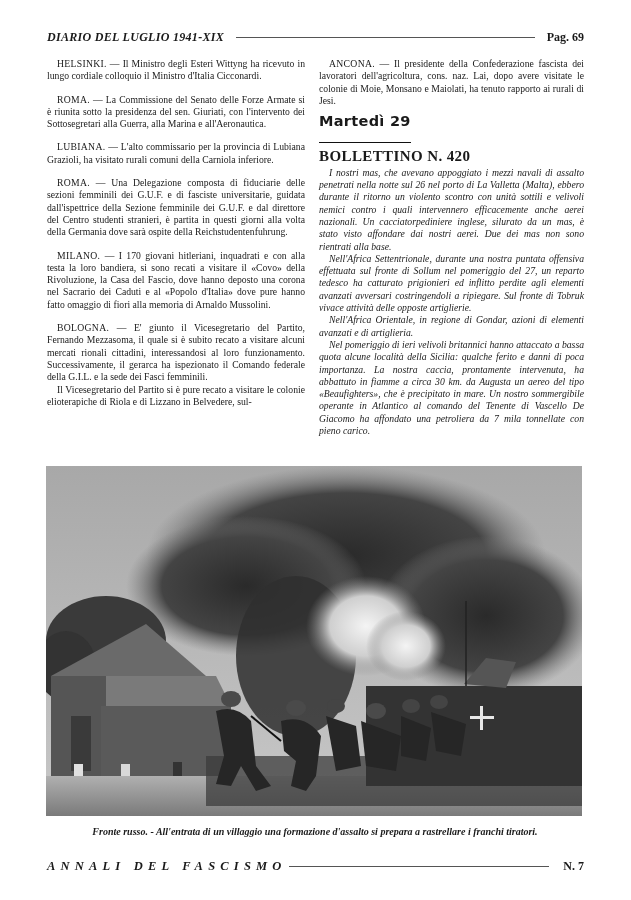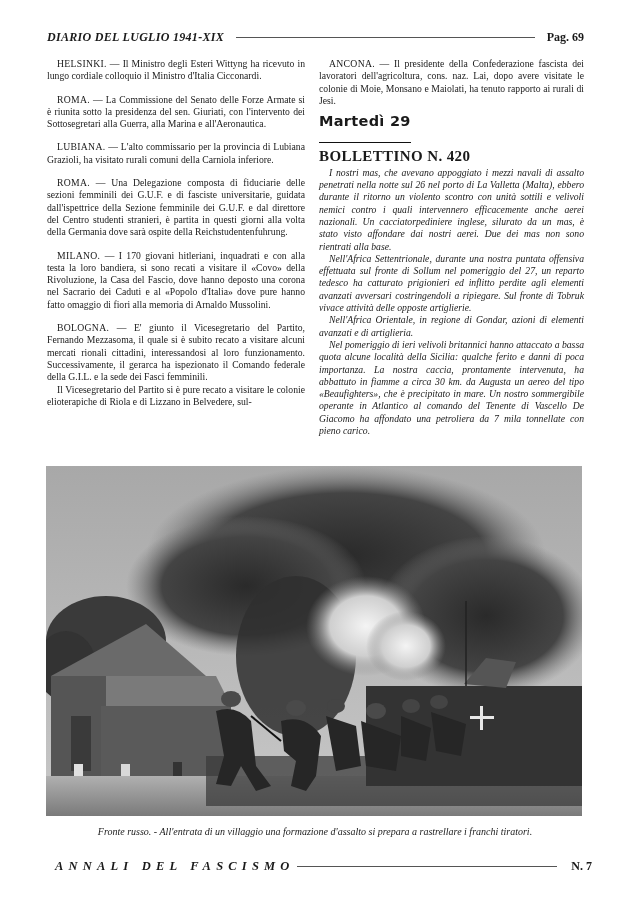--- a/index.html
+++ b/index.html
@@ -22,23 +22,23 @@
                  display:inline-block; border-bottom:1.5px solid #111; padding-bottom:15px;
                  margin:8px 0 7px 0; letter-spacing:0.3px; }
   .bollettino { font-weight:bold; font-size:15px; letter-spacing:0.4px; margin:0 0 4px 0; }
   .it { font-style:italic; }
   .it .p { margin-bottom:0; }
 
   .photo { position:absolute; left:46px; top:466px; width:536px; height:350px; overflow:hidden; background:#8a8a8a; }
   .photo svg { display:block; width:100%; height:100%; }
 
   .caption { position:absolute; left:60px; top:826px; width:510px; text-align:center;
-             font-style:italic; font-weight:normal; font-size:10px; line-height:12.5px; }
+             font-style:italic; font-weight:bold; font-size:10px; line-height:12.5px; }
 
-  .ftr { position:absolute; left:55px; top:858px; width:537px; height:16px; display:flex; align-items:center; }
+  .ftr { position:absolute; left:47px; top:858px; width:537px; height:16px; display:flex; align-items:center; }
   .ftr-title { font-style:italic; font-weight:bold; font-size:12.5px; letter-spacing:5.2px; white-space:nowrap; }
   .ftr-rule { flex:1; border-top:1px solid #555; margin:0 14px 0 2px; height:0; }
   .ftr-num { font-weight:bold; font-size:12px; white-space:nowrap; }
 </style>
 </head>
 <body>
 
 <div class="hdr">
   <span class="hdr-title">DIARIO DEL LUGLIO 1941-XIX</span>
   <span class="hdr-rule"></span>

